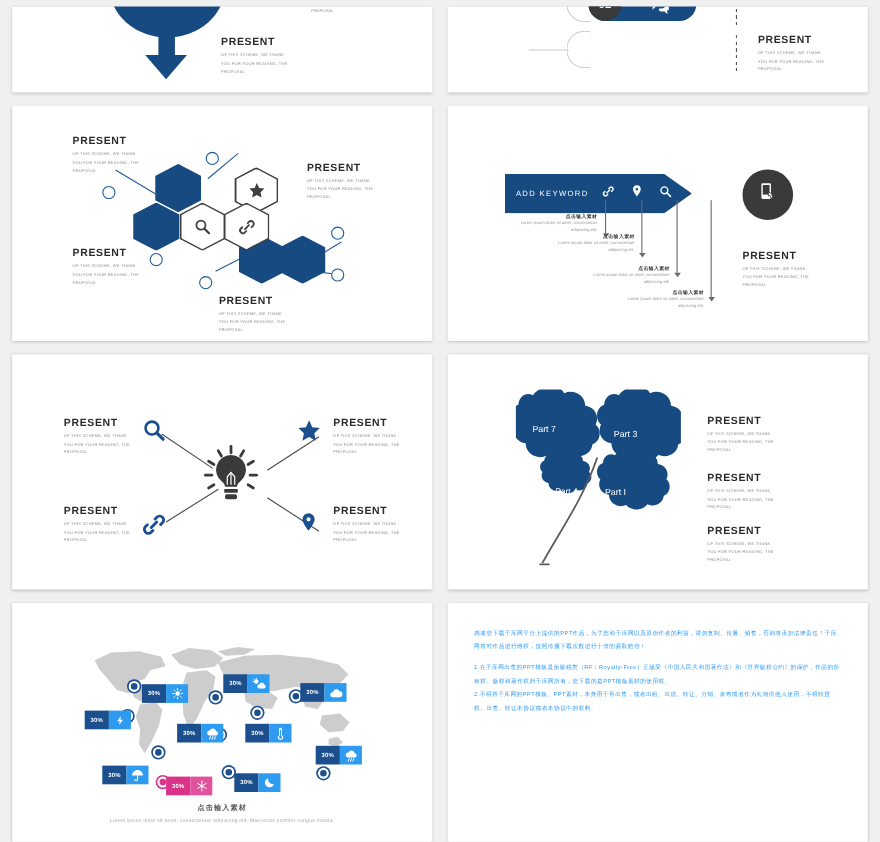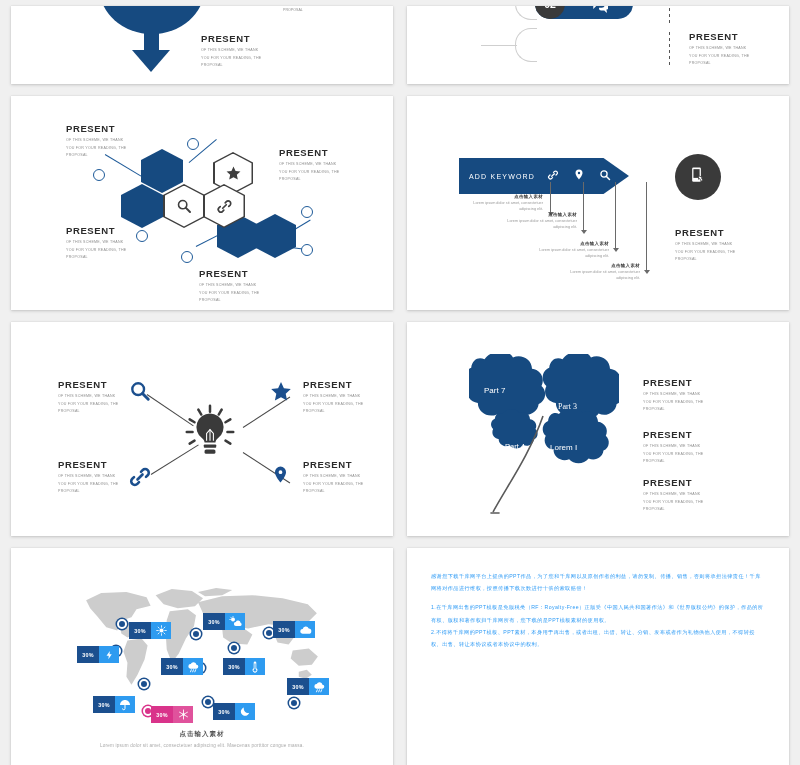--- a/index.html
+++ b/index.html
@@ -487,23 +487,23 @@
     <svg style="position:absolute; left:62px; top:32px;" width="150" height="120" viewBox="0 0 150 120">
       <g fill="#164a80">
         <path d="M50 14c7-10 24-12 30-2 9-4 20 2 20 12 9 1 14 10 10 18 6 5 5 16-3 19-1 9-11 14-19 10-6 8-19 8-25 1-9 4-20-2-20-12-9-1-14-10-10-18-6-5-5-16 3-19 1-9 8-12 14-9z" transform="translate(-32,-8) scale(0.95)"></path>
         <path d="M50 14c7-10 24-12 30-2 9-4 20 2 20 12 9 1 14 10 10 18 6 5 5 16-3 19-1 9-11 14-19 10-6 8-19 8-25 1-9 4-20-2-20-12-9-1-14-10-10-18-6-5-5-16 3-19 1-9 8-12 14-9z" transform="translate(46,-8) scale(0.95)"></path>
         <path d="M50 14c7-10 24-12 30-2 9-4 20 2 20 12 9 1 14 10 10 18 6 5 5 16-3 19-1 9-11 14-19 10-6 8-19 8-25 1-9 4-20-2-20-12-9-1-14-10-10-18-6-5-5-16 3-19 1-9 8-12 14-9z" transform="translate(6,52) scale(0.55)"></path>
         <path d="M50 14c7-10 24-12 30-2 9-4 20 2 20 12 9 1 14 10 10 18 6 5 5 16-3 19-1 9-11 14-19 10-6 8-19 8-25 1-9 4-20-2-20-12-9-1-14-10-10-18-6-5-5-16 3-19 1-9 8-12 14-9z" transform="translate(51,49) scale(0.78)"></path>
       </g>
     </svg>
 
     <div style="position:absolute; left:77px; top:64px; color:#fff; font-size:8px;">Part 7</div>
-    <div style="position:absolute; left:151px; top:80px; color:#fff; font-size:8px;font-family:Liberation Serif, serif;">Part 3</div>
+    <div style="position:absolute; left:151px; top:68px; color:#fff; font-size:8px;">Part 3</div>
     <div style="position:absolute; left:98px; top:120px; color:#fff; font-size:7.5px;">Part 4</div>
-    <div style="position:absolute; left:143px; top:121px; color:#fff; font-size:8px;">Lorem I</div>
+    <div style="position:absolute; left:143px; top:121px; color:#fff; font-size:8px;">Part I</div>
 
     <svg style="position:absolute; left:78px; top:92px;" width="70" height="110" viewBox="0 0 70 110">
       <path d="M58 2 C44 42, 22 72, 8 98" fill="none" stroke="#5a5a5a" stroke-width="1.6"></path>
       <path d="M6 99 h8" fill="none" stroke="#5a5a5a" stroke-width="1.6" stroke-linecap="round"></path>
     </svg>
 
     <div class="present" style="left:236px; top:56px;">
       <div class="h">PRESENT</div>
       <div class="b">
         <div>OF THIS SCHEME,  WE THANK</div>

